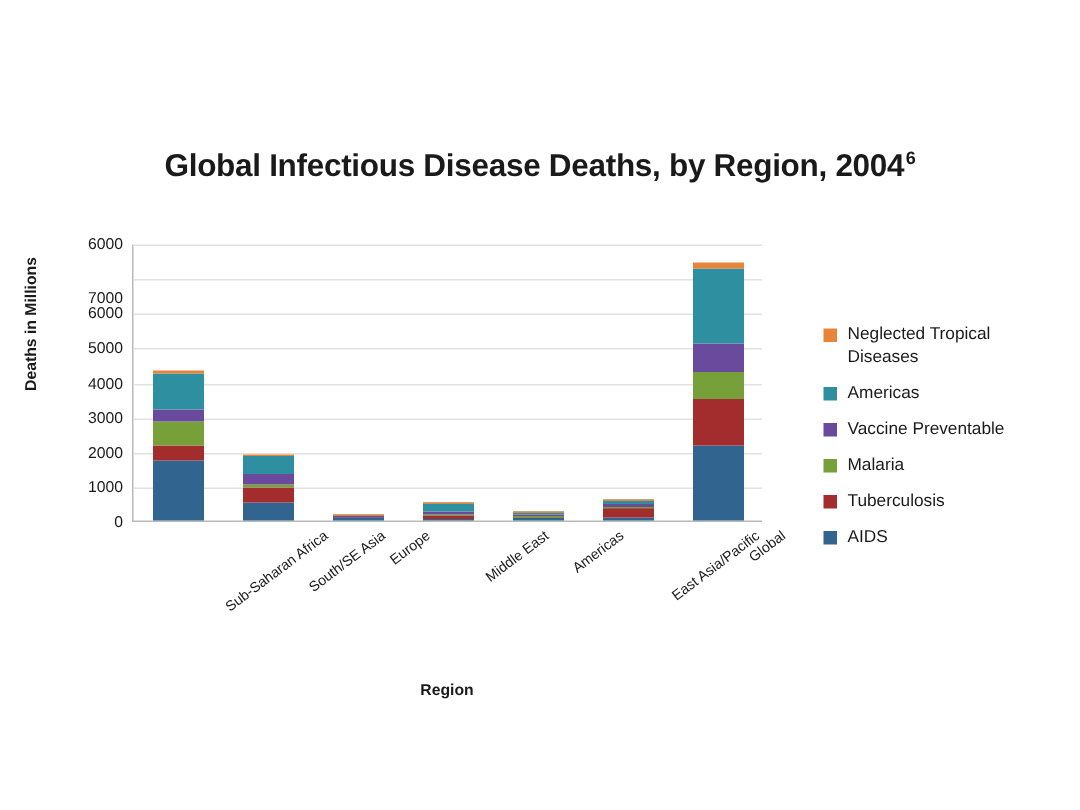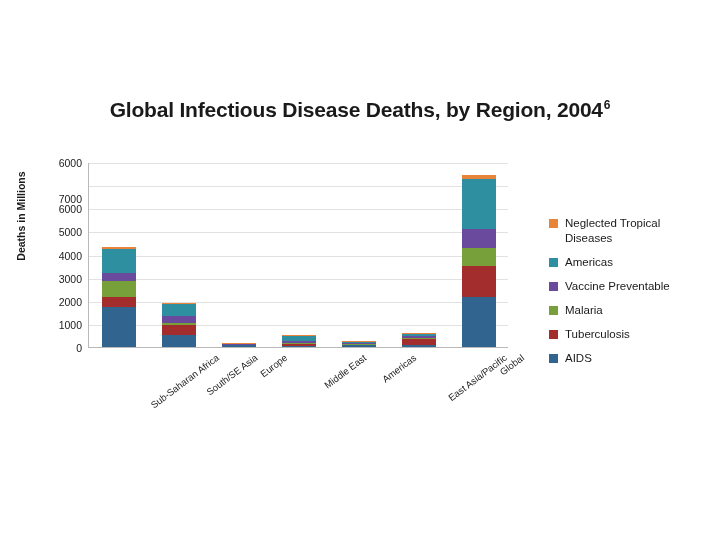--- a/index.html
+++ b/index.html
@@ -238,20 +238,21 @@
           <div class="seg" title="AIDS: 2150" style="height: 49.7188px; bottom: 0px; background: rgb(49, 101, 143);"></div>
           <div class="seg" title="Tuberculosis: 1350" style="height: 31.2188px; bottom: 49.7188px; background: rgb(163, 45, 44);"></div>
           <div class="seg" title="Malaria: 780" style="height: 18.0375px; bottom: 80.9375px; background: rgb(120, 160, 58);"></div>
           <div class="seg" title="Vaccine Preventable: 840" style="height: 19.425px; bottom: 98.975px; background: rgb(106, 74, 156);"></div>
           <div class="seg" title="Diarrhea: 2150" style="height: 49.7188px; bottom: 118.4px; background: rgb(46, 143, 160);"></div>
           <div class="seg" title="Neglected Tropical Diseases: 190" style="height: 4.39375px; bottom: 168.119px; background: rgb(232, 131, 58);"></div>
         </div>
       </div>
     </div>
 
+  <div id="xtitle">Region</div>
 
   <div id="legend">
       <div class="legend-row">
         <span class="swatch" style="background: rgb(232, 131, 58);"></span>
         <span class="legend-text">Neglected Tropical<br>Diseases</span>
       </div>
       <div class="legend-row">
         <span class="swatch" style="background: rgb(46, 143, 160);"></span>
         <span class="legend-text">Americas</span>
       </div>

